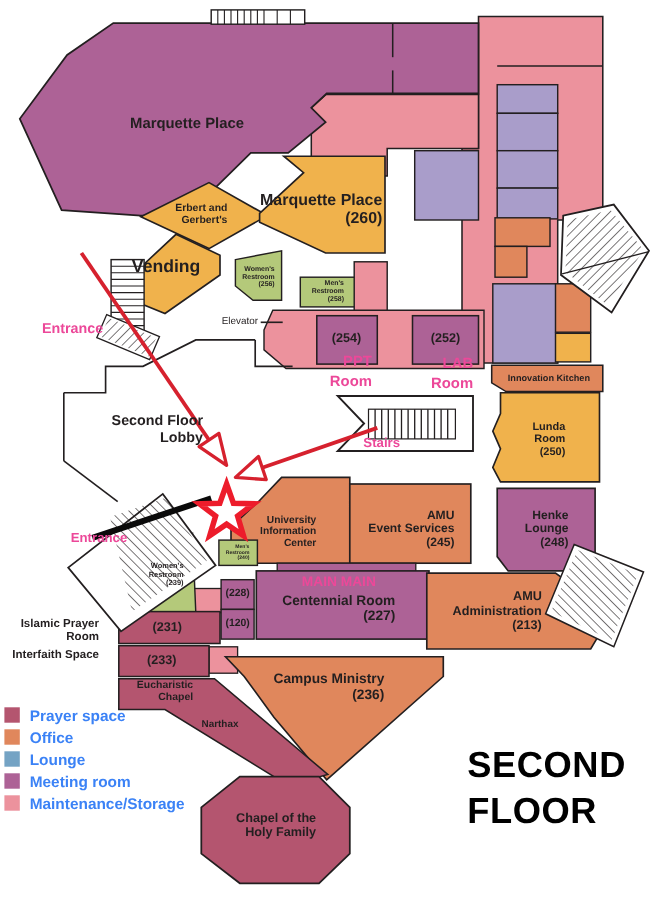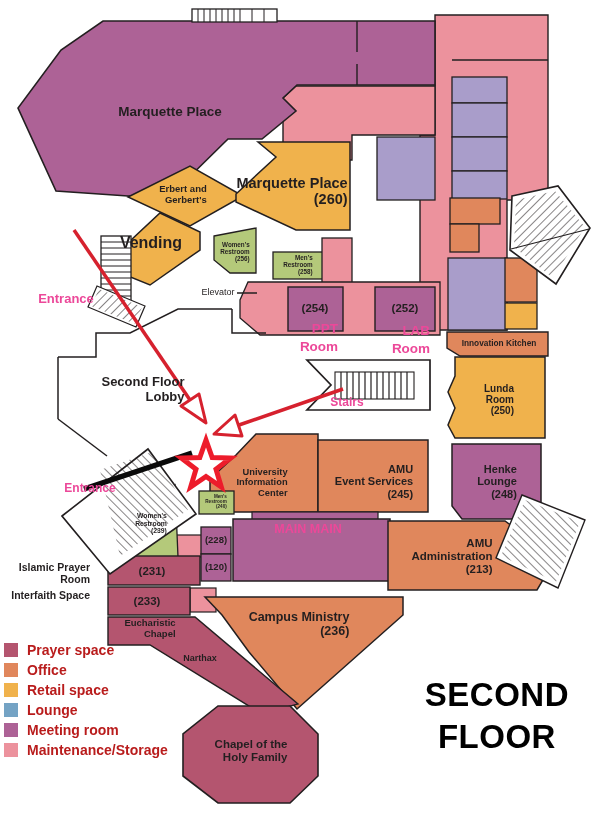--- a/index.html
+++ b/index.html
@@ -7,22 +7,22 @@
   #plan{position:absolute;left:0;top:0;}
   .lbl{position:absolute;transform:translate(-50%,-50%);text-align:right;white-space:pre-line;
        color:#231f20;font-weight:700;line-height:1.12;font-family:"Liberation Sans",sans-serif;}
   .n{font-weight:400;}
   .red{color:#ec4899;font-weight:bold;}
   .lblr{position:absolute;text-align:right;white-space:pre-line;color:#231f20;font-weight:700;
         line-height:1.12;font-family:"Liberation Sans",sans-serif;}
   #legend{position:absolute;left:4px;top:640px;}
   .leg-row{display:flex;align-items:center;height:20px;}
   .leg-sw{width:14px;height:14px;margin-right:9px;flex:0 0 auto;}
-  .leg-tx{font-size:14px;font-weight:700;color:#b91c1c;white-space:nowrap;}
-  #title{position:absolute;right:34px;top:674px;text-align:center;font-size:33px;font-weight:700;
+  .leg-tx{font-size:14px;font-weight:700;color:#3b82f6;white-space:nowrap;}
+  #title{position:absolute;right:34px;top:674px;text-align:left;font-size:33px;font-weight:700;
          letter-spacing:.5px;line-height:1.28;color:#000;white-space:pre-line;}
 </style>
 </head>
 <body>
 
 <div id="canvas">
 
 <svg id="plan" width="603" height="819" viewBox="0 0 603 819">
   <defs>
     <pattern id="pA" patternUnits="userSpaceOnUse" width="6" height="6" patternTransform="rotate(45)">
@@ -174,20 +174,22 @@
 <div class="lbl" style="left:497px;top:481px;font-size:11px">Henke
 Lounge
 (248)</div>
 <div class="lbl" style="left:216px;top:502px;font-size:4.6px">Men's
 Restroom
 (240)</div>
 <div class="lbl" style="left:151px;top:523px;font-size:6.8px">Women's
 Restroom
 (239)</div>
 <div class="lbl red" style="left:308px;top:529px;font-size:12.5px">MAIN MAIN</div>
+<div class="lbl" style="left:308px;top:553px;font-size:12.5px">Centennial Room
+(227)</div>
 <div class="lbl" style="left:216px;top:540px;font-size:9.5px">(228)</div>
 <div class="lbl" style="left:216px;top:567px;font-size:9.5px">(120)</div>
 <div class="lbl" style="left:452px;top:556px;font-size:11.5px">AMU
 Administration
 (213)</div>
 <div class="lblr" style="left:0;top:562px;width:90px;font-size:10.5px">Islamic Prayer Room</div>
 <div class="lbl" style="left:152px;top:571px;font-size:11.5px">(231)</div>
 <div class="lblr" style="left:0;top:590px;width:90px;font-size:10.5px">Interfaith Space</div>
 <div class="lbl" style="left:147px;top:601px;font-size:11.5px">(233)</div>
 <div class="lbl" style="left:150px;top:629px;font-size:9.5px">Eucharistic
@@ -201,24 +203,20 @@
 <div id="legend">
   <div class="leg-row">
     <span class="leg-sw" style="background: rgb(180, 85, 111);"></span>
     <span class="leg-tx">Prayer space</span>
       </div>
   <div class="leg-row">
     <span class="leg-sw" style="background: rgb(224, 135, 92);"></span>
     <span class="leg-tx">Office</span>
       </div>
   <div class="leg-row">
-    <span class="leg-sw" style="background: rgb(240, 178, 76);"></span>
-    <span class="leg-tx">Retail space</span>
-      </div>
-  <div class="leg-row">
     <span class="leg-sw" style="background: rgb(116, 163, 196);"></span>
     <span class="leg-tx">Lounge</span>
       </div>
   <div class="leg-row">
     <span class="leg-sw" style="background: rgb(173, 98, 150);"></span>
     <span class="leg-tx">Meeting room</span>
       </div>
   <div class="leg-row">
     <span class="leg-sw" style="background: rgb(236, 146, 157);"></span>
     <span class="leg-tx">Maintenance/Storage</span>

